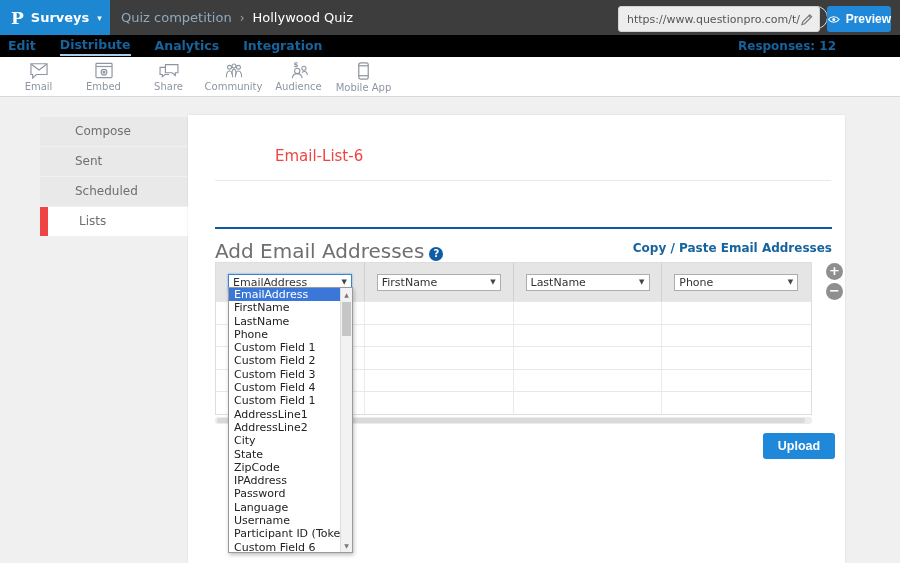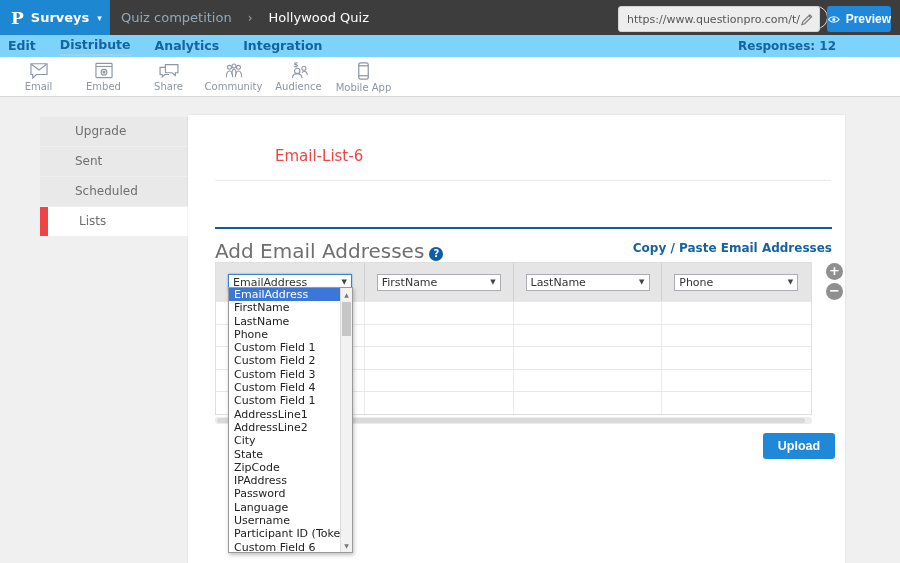--- a/index.html
+++ b/index.html
@@ -10,31 +10,31 @@
     font-family:"DejaVu Sans","Liberation Sans",sans-serif;
     -webkit-font-smoothing:antialiased;
   }
   
   .hdr { position:absolute; top:0; left:0; width:900px; height:35px; background:#3d3d3d; }
   .logo-block { position:absolute; left:0; top:0; width:110px; height:35px; background:#1e87d2;
     display:flex; align-items:center; gap:7px; padding-left:11px; cursor:pointer; }
   .logo-p { color:#fff; font-size:17px; font-weight:bold; font-family:"DejaVu Serif","Liberation Serif",serif; }
   .logo-txt { color:#fff; font-size:13px; font-weight:600; }
   .logo-caret { color:#fff; font-size:9px; margin-left:1px; }
-  .crumb { position:absolute; left:121px; top:0; height:35px; display:flex; align-items:center; gap:16px; font-size:13px; }
+  .crumb { position:absolute; left:121px; top:0; height:35px; display:flex; align-items:center; gap:8px; font-size:13px; }
   .crumb .parent { color:#8fa9bf; cursor:pointer; }
   .crumb .sep { color:#8fa9bf; font-size:12px; }
   .crumb .cur { color:#ffffff; }
   .hdr-right { position:absolute; right:10px; top:0; height:35px; display:flex; align-items:center; gap:8px; }
   .circ-btn { width:23px; height:23px; border:1.5px solid #d9d9d9; border-radius:50%;
     display:flex; align-items:center; justify-content:center; color:#fff; font-size:12px; font-weight:bold; cursor:pointer; }
   .upgrade { background:#f9a01b; color:#fff; font-size:11px; font-weight:bold; border:none;
     border-radius:12px; padding:5px 15px; cursor:pointer; }
   
-  .nav { position:absolute; top:35px; left:0; width:900px; height:22px; background:#7dd3fc;
+  .nav { position:absolute; top:35px; left:0; width:900px; height:22px; background:#000000;
     display:flex; align-items:center; padding-left:8px; gap:24px; }
   .nav-item { color:#16639e; font-size:12.5px; font-weight:bold; cursor:pointer; padding-bottom:2px; }
   .nav-item.active { border-bottom:2px solid #a8cce9; }
   .nav-responses { position:absolute; right:64px; top:4px; color:#16639e; font-size:12px; font-weight:bold; }
   
   .toolbar { position:absolute; top:57px; left:0; width:900px; height:40px; background:#fff;
     border-bottom:1px solid #d8d8d8; display:flex; padding-left:6px; }
   .tool { width:65px; height:40px; display:flex; flex-direction:column; align-items:center; justify-content:center;
     gap:2px; cursor:pointer; }
   .tool svg { display:block; }
@@ -206,21 +206,21 @@
   </div>
   <button class="preview-btn">
     <svg width="14" height="9" viewBox="0 0 14 10" fill="none" stroke="#fff" stroke-width="1.2">
         <path d="M1 5 C4 1 10 1 13 5 C10 9 4 9 1 5 Z"></path>
         <circle cx="7" cy="5" r="1.7" fill="#fff" stroke="none"></circle>
       </svg>
     <span>Preview</span>
   </button>
 
   <div class="sidebar">
-    <div class="side-item">Upgrade</div>
+    <div class="side-item">Compose</div>
     <div class="side-item">Sent</div>
     <div class="side-item">Scheduled</div>
     <div class="side-item active">Lists</div>
   </div>
 
   <div class="panel">
     <div class="page-title">Email-List-6</div>
     <div class="title-div"></div>
 
     <div class="tab-underline"></div>

